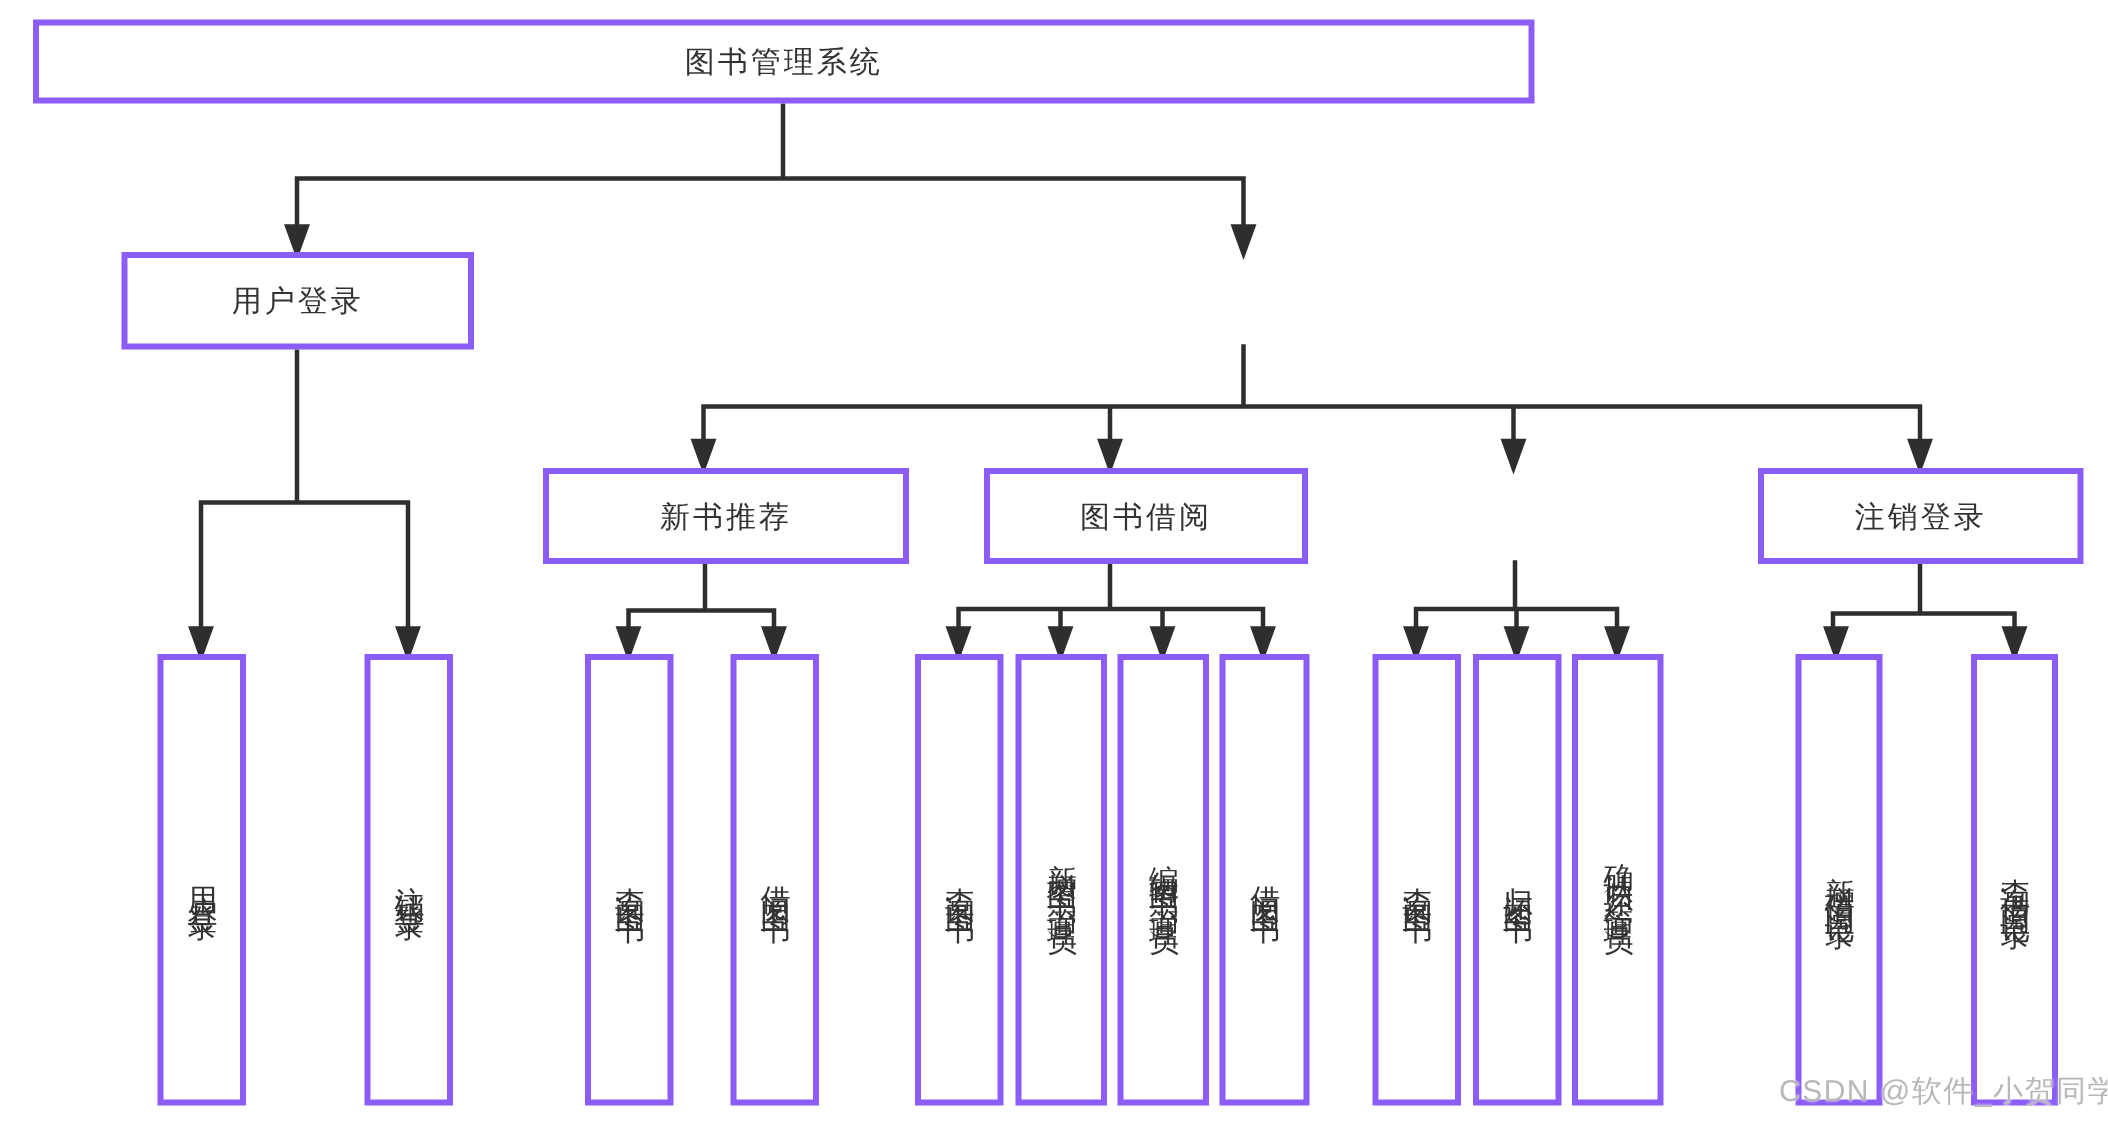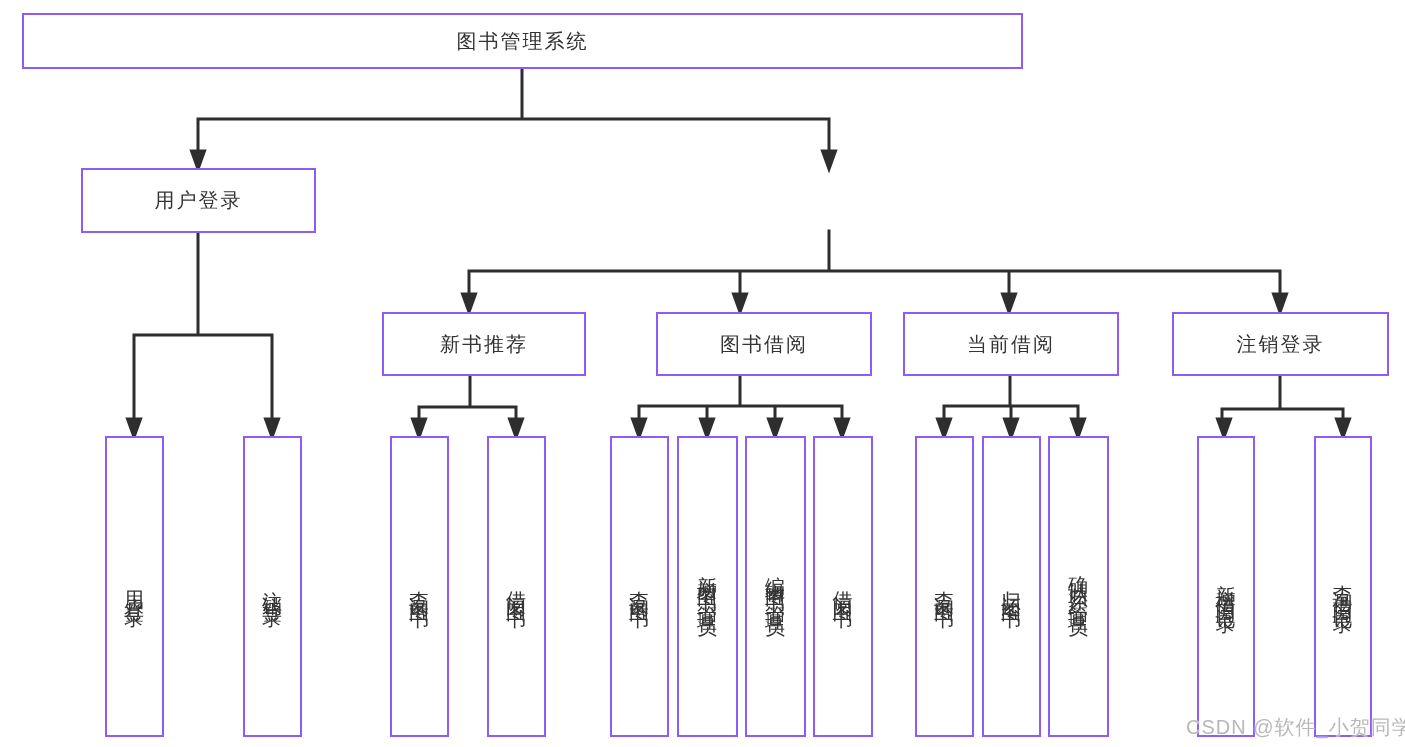--- a/index.html
+++ b/index.html
@@ -13,21 +13,21 @@
   }
   .connectors {
     position: absolute;
     left: 0; top: 0;
     width: 1405px; height: 747px;
     z-index: 1;
   }
   .node {
     position: absolute;
     box-sizing: border-box;
-    border: 2px solid #8b5cf6;
+    border: 4px solid #8b5cf6;
     background: #ffffff;
     z-index: 2;
     display: flex;
     align-items: center;
     justify-content: center;
     color: #333333;
     font-size: 20px;
     letter-spacing: 2px;
     white-space: nowrap;
   }
@@ -106,28 +106,25 @@
   </svg>
 
   <div class="node" style="left:22px; top:13px; width:1001px; height:56px;">
     <span>图书管理系统</span>
   </div>
 
   <div class="node" style="left:81px; top:168px; width:235px; height:65px;">
     <span>用户登录</span>
   </div>
 
-  <div class="node" style="left:362px; top:312px; width:204px; height:64px;margin-left:20px;">
+  <div class="node" style="left:362px; top:312px; width:244px; height:64px;">
     <span>新书推荐</span>
   </div>
   <div class="node" style="left:656px; top:312px; width:216px; height:64px;">
     <span>图书借阅</span>
-  </div>
-  <div class="node" style="left:903px; top:312px; width:216px; height:64px;">
-    <span>当前借阅</span>
   </div>
   <div class="node" style="left:1172px; top:312px; width:217px; height:64px;">
     <span>注销登录</span>
   </div>
 
   <div class="node leaf" style="left:105px; top:436px; width:59px; height:301px;">
     <span>用户登录</span>
   </div>
   <div class="node leaf" style="left:243px; top:436px; width:59px; height:301px;">
     <span>注销登录</span>

